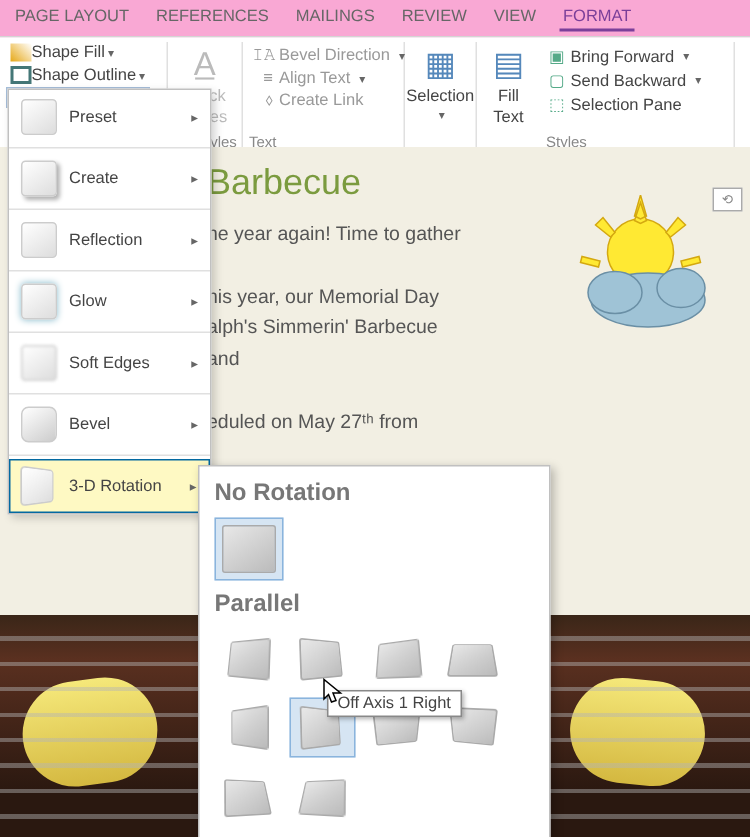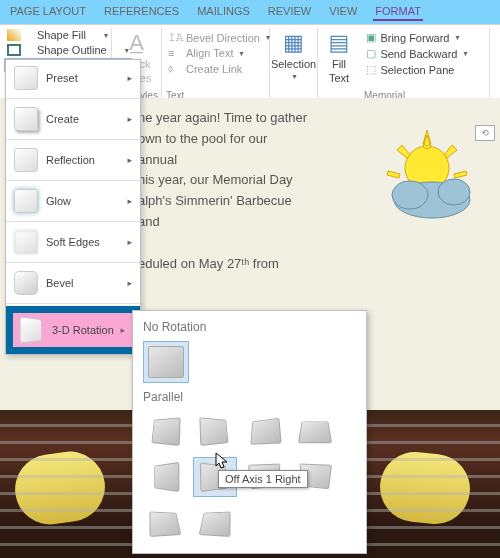--- a/index.html
+++ b/index.html
@@ -1,51 +1,51 @@
 <!DOCTYPE html>
 <html><head>
 <meta charset="utf-8">
 <style>
 *{margin:0;padding:0;box-sizing:border-box;font-family:"Segoe UI",Tahoma,sans-serif}
 body{background:#fff;width:500px;height:558px;overflow:hidden;position:relative;font-size:11px;color:#444}
-.tabs{display:flex;gap:14px;padding:3px 8px;border-bottom:1px solid #d4d4d4;background:#7dd3fc}
+.tabs{display:flex;gap:14px;padding:3px 8px;border-bottom:1px solid #d4d4d4;background:#f9a8d4}
 .tab{font-size:11px;color:#666;padding:2px 2px;cursor:pointer}
 .tab.active{color:#7b3f99;border-bottom:2px solid #7b3f99}
 .ribbon{display:flex;background:#fff;border-bottom:1px solid #d4d4d4;height:78px;padding-top:3px}
 .rgroup{display:flex;flex-direction:column;align-items:center;border-right:1px solid #e0e0e0;padding:0 4px;position:relative}
 .rgroup-label{position:absolute;bottom:1px;font-size:10px;color:#888}
 .shape-btns{display:flex;flex-direction:column;gap:1px}
-.shape-btn{display:flex;align-items:center;gap:16px;padding:1px 3px;font-size:11px;cursor:pointer;white-space:nowrap}
+.shape-btn{display:flex;align-items:center;gap:0;padding:1px 3px;font-size:11px;cursor:pointer;white-space:nowrap}
 .shape-btn:hover,.shape-btn.active{background:#e0e8f0;border:1px solid #a5bdd8;padding:0 2px}
 .sw{width:14px;height:12px;display:inline-block}
 .dd{font-size:8px;color:#666;margin-left:2px}
 .bigbtn{display:flex;flex-direction:column;align-items:center;justify-content:center;padding:2px 6px;cursor:pointer;font-size:11px;line-height:1.2;text-align:center}
 .bigbtn .ic{font-size:22px;margin-bottom:2px}
 .smallbtns{display:flex;flex-direction:column;gap:1px}
 .smallbtn{display:flex;align-items:center;gap:4px;font-size:11px;padding:1px 2px;color:#999;cursor:pointer;white-space:nowrap}
-.smallbtn .ic{width:14px;text-align:left}
+.smallbtn .ic{width:14px;text-align:right}
 .arrange-btns{display:flex;flex-direction:column;gap:1px}
 .arr-btn{display:flex;align-items:center;gap:4px;font-size:11px;padding:1px 2px;cursor:pointer;white-space:nowrap}
 .doc{position:absolute;top:98px;left:0;right:0;bottom:0;background:#f2efe3;padding:10px 18px;overflow:hidden}
 .doc h1{color:#7b9b3f;font-size:24px;font-weight:normal;margin-bottom:10px;padding-left:120px}
 .doc p{color:#555;font-size:13px;line-height:1.6;padding-left:120px;max-width:290px}
 .sun-cloud{position:absolute;right:18px;top:130px}
 .layout-icon{position:absolute;right:5px;top:125px;width:20px;height:16px;border:1px solid #aaa;background:#fff;font-size:9px;text-align:center;line-height:14px;color:#888}
 .bbq-img{position:absolute;left:0;bottom:0;width:500px;height:148px;background:linear-gradient(180deg,#3a2618 0%,#5a3020 20%,#2a1810 80%)}
 .corn{position:absolute;border-radius:40px;background:linear-gradient(180deg,#f5e87a,#d4b840)}
 .corn1{width:90px;height:70px;left:15px;bottom:35px;transform:rotate(-8deg)}
 .corn2{width:90px;height:70px;left:380px;bottom:35px;transform:rotate(6deg)}
 .effects-menu{position:absolute;top:59px;left:5px;width:136px;background:#fff;border:1px solid #c0c0c0;box-shadow:2px 2px 6px rgba(0,0,0,0.2);z-index:50}
 .eff-item{display:flex;align-items:center;gap:8px;padding:6px 8px;cursor:pointer;font-size:11px;position:relative}
-.eff-item:hover,.eff-item.hov{background:#f9a8d4;border:7px solid #0369a1;padding:5px 7px}
+.eff-item:hover,.eff-item.hov{background:#fef9c3;border:1px solid #0369a1;padding:5px 7px}
 .eff-item .thumb{width:24px;height:24px;background:linear-gradient(145deg,#fff,#ddd);border:1px solid #ccc;border-radius:3px;flex:none}
 .eff-item .arrow{position:absolute;right:8px;font-size:9px;color:#666}
 .sep{height:1px;background:#e0e0e0;margin:2px 0}
 .rot-menu{position:absolute;top:310px;left:132px;width:235px;background:#fff;border:1px solid #c0c0c0;box-shadow:2px 2px 6px rgba(0,0,0,0.25);z-index:60;padding:6px}
-.rot-head{font-size:12px;color:#777;font-weight:400;padding:3px 4px}
+.rot-head{font-size:16px;color:#777;font-weight:700;padding:3px 4px}
 .rot-grid{display:flex;flex-wrap:wrap;gap:6px;padding:4px}
 .rot-opt{width:44px;height:40px;display:flex;align-items:center;justify-content:center;cursor:pointer;border:1px solid transparent}
 .rot-opt.sel{background:#d6e5f3;border:1px solid #8ab4dd}
 .cube{width:30px;height:26px;background:linear-gradient(145deg,#e8e8e8,#bbb);border:1px solid #aaa;border-radius:2px}
 .single{width:46px;height:42px}
 .tooltip{position:absolute;background:#fff;border:1px solid #888;padding:2px 6px;font-size:11px;white-space:nowrap;box-shadow:1px 1px 3px rgba(0,0,0,0.3);z-index:70}
 .cursor{position:absolute;width:14px;height:18px;z-index:80}
 </style>
 </head>
 <body>
@@ -130,28 +130,29 @@
       <div class="arr-btn">
           <span class="ic" style="color:#5a8">▢</span>
           <span>Send Backward</span>
           <span class="dd">▾</span>
         </div>
       <div class="arr-btn">
           <span class="ic" style="color:#5a8">⬚</span>
           <span>Selection Pane</span>
         </div>
     </div>
-    <div class="rgroup-label">Memorial</div>
+    <div class="rgroup-label">Styles</div>
   </div>
 </div>
 
 <div class="doc">
+  <h1>Barbecue</h1>
   <p>
     <span>ne year again! Time to gather</span><br>
-    <span>own to the pool for our annual</span><br>
+    <br>
     <span>his year, our Memorial Day</span><br>
     <span>alph's Simmerin' Barbecue and</span><br><br>
     <span>eduled on May 27ᵗʰ from</span>
   </p>
 </div>
 
 <div class="layout-icon">⟲</div>
 
 <svg class="sun-cloud" width="110" height="100" viewBox="0 0 110 100">
   <g fill="#ffe933" stroke="#d4a810" stroke-width="1">
@@ -250,17 +251,17 @@
       </div>
     <div class="rot-opt">
         <div class="cube" style="transform:perspective(60px) rotateY(15deg) rotateX(25deg)"></div>
       </div>
     <div class="rot-opt">
         <div class="cube" style="transform:perspective(60px) rotateY(-15deg) rotateX(25deg)"></div>
       </div>
   </div>
 </div>
 
-<div class="tooltip" style="top:470px;left:218px">Off Axis 1 Right</div>
+<div class="tooltip" style="top:460px;left:218px">Off Axis 1 Right</div>
 
 <svg class="cursor" style="top:452px;left:215px" viewBox="0 0 14 18">
     <path d="M1 1l0 13 3-3 2 5 3-1-2-5 5 0z" fill="#fff" stroke="#000" stroke-width="1"></path>
   </svg>
 
 </body></html>

